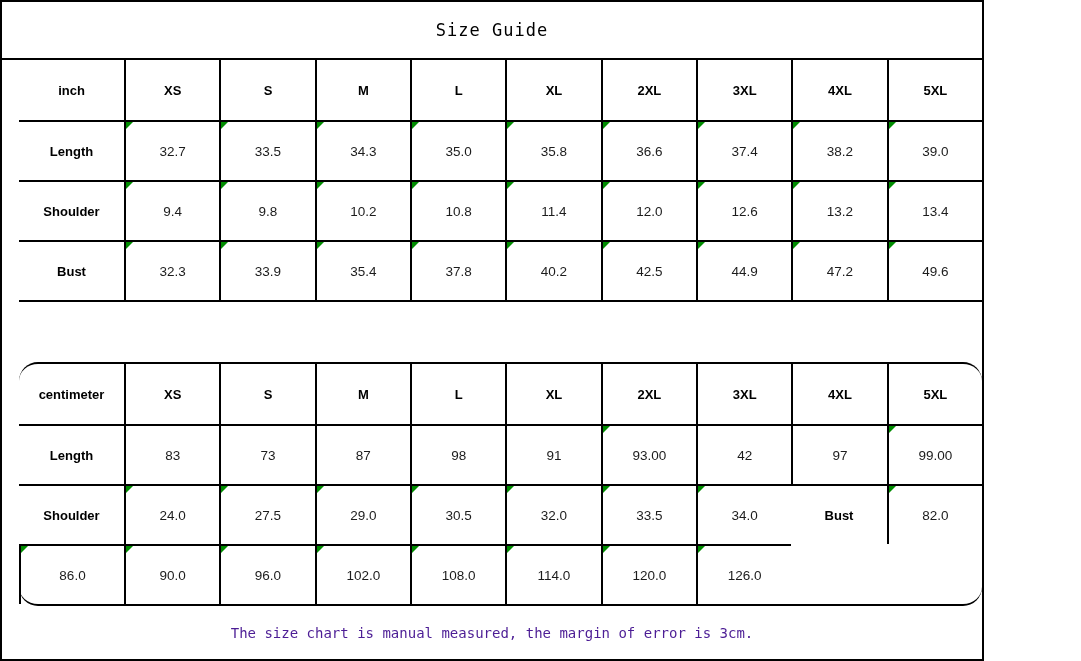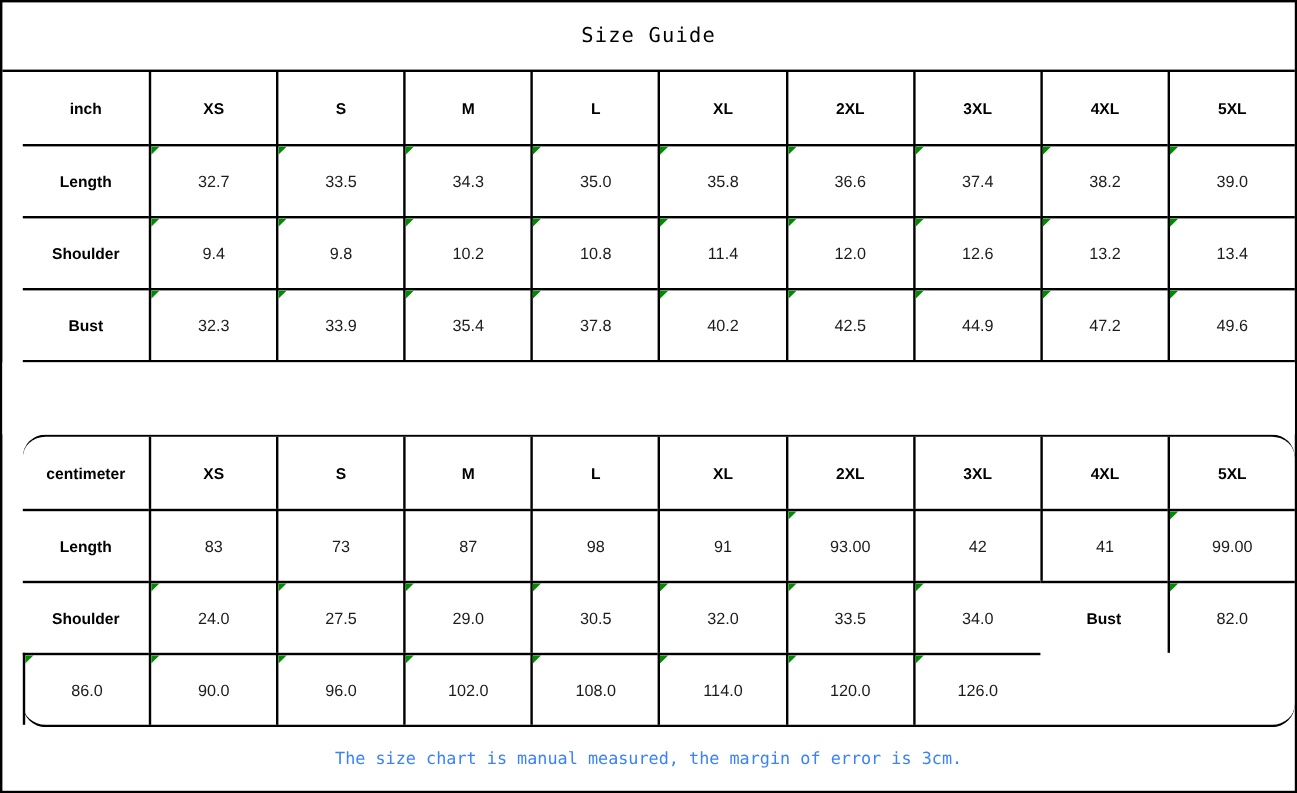--- a/index.html
+++ b/index.html
@@ -3,21 +3,21 @@
 <meta charset="utf-8">
 <style>
   * { margin: 0; padding: 0; box-sizing: border-box; }
   html, body { background: #ffffff; }
   body {
     width: 1081px; height: 661px;
     font-family: "Liberation Sans", sans-serif;
     color: #000;
   }
   .sheet {
-    width: 1081px; height: 661px;
+    width: 984px; height: 661px;
     border: 2px solid #000;
     background: #fff;
     display: flex;
     flex-direction: column;
   }
   .title-bar {
     height: 58px;
     border-bottom: 2px solid #000;
     display: flex;
     align-items: center;
@@ -63,21 +63,21 @@
     background: #fff;
   }
   .footer-bar {
     flex: 1;
     border-top: 0;
     display: flex;
     align-items: center;
     justify-content: center;
     font-family: "DejaVu Sans Mono", monospace;
     font-size: 14px;
-    color: #3b82f6;
+    color: #4c1d95;
   }
 </style>
 </head>
 <body>
 
 <div class="sheet">
   <div class="title-bar">Size Guide</div>
 
   <div class="size-table" id="table-0">
       <div class="cell hdr">inch</div>
@@ -136,21 +136,21 @@
       <div class="cell hdr col-n">4XL</div>
       <div class="cell hdr col-n">5XL</div>
       <div class="cell hdr row-n">Length</div>
       <div class="cell  col-n row-n">83</div>
       <div class="cell  col-n row-n">73</div>
       <div class="cell  col-n row-n">87</div>
       <div class="cell  col-n row-n">98</div>
       <div class="cell  col-n row-n">91</div>
       <div class="cell  col-n row-n">93.00<span class="flag" style="border-top-color: rgb(0, 140, 0);"></span></div>
       <div class="cell  col-n row-n">42</div>
-      <div class="cell  col-n row-n">41</div>
+      <div class="cell  col-n row-n">97</div>
       <div class="cell  col-n row-n">99.00<span class="flag" style="border-top-color: rgb(0, 140, 0);"></span></div>
       <div class="cell hdr row-n">Shoulder</div>
       <div class="cell  col-n row-n">24.0<span class="flag" style="border-top-color: rgb(0, 140, 0);"></span></div>
       <div class="cell  col-n row-n">27.5<span class="flag" style="border-top-color: rgb(0, 140, 0);"></span></div>
       <div class="cell  col-n row-n">29.0<span class="flag" style="border-top-color: rgb(0, 140, 0);"></span></div>
       <div class="cell  col-n row-n">30.5<span class="flag" style="border-top-color: rgb(0, 140, 0);"></span></div>
       <div class="cell  col-n row-n">32.0<span class="flag" style="border-top-color: rgb(0, 140, 0);"></span></div>
       <div class="cell  col-n row-n">33.5<span class="flag" style="border-top-color: rgb(0, 140, 0);"></span></div>
       <div class="cell  col-n row-n">34.0<span class="flag" style="border-top-color: rgb(0, 140, 0);"></span></div>
       <div class="cell hdr row-n">Bust</div>

